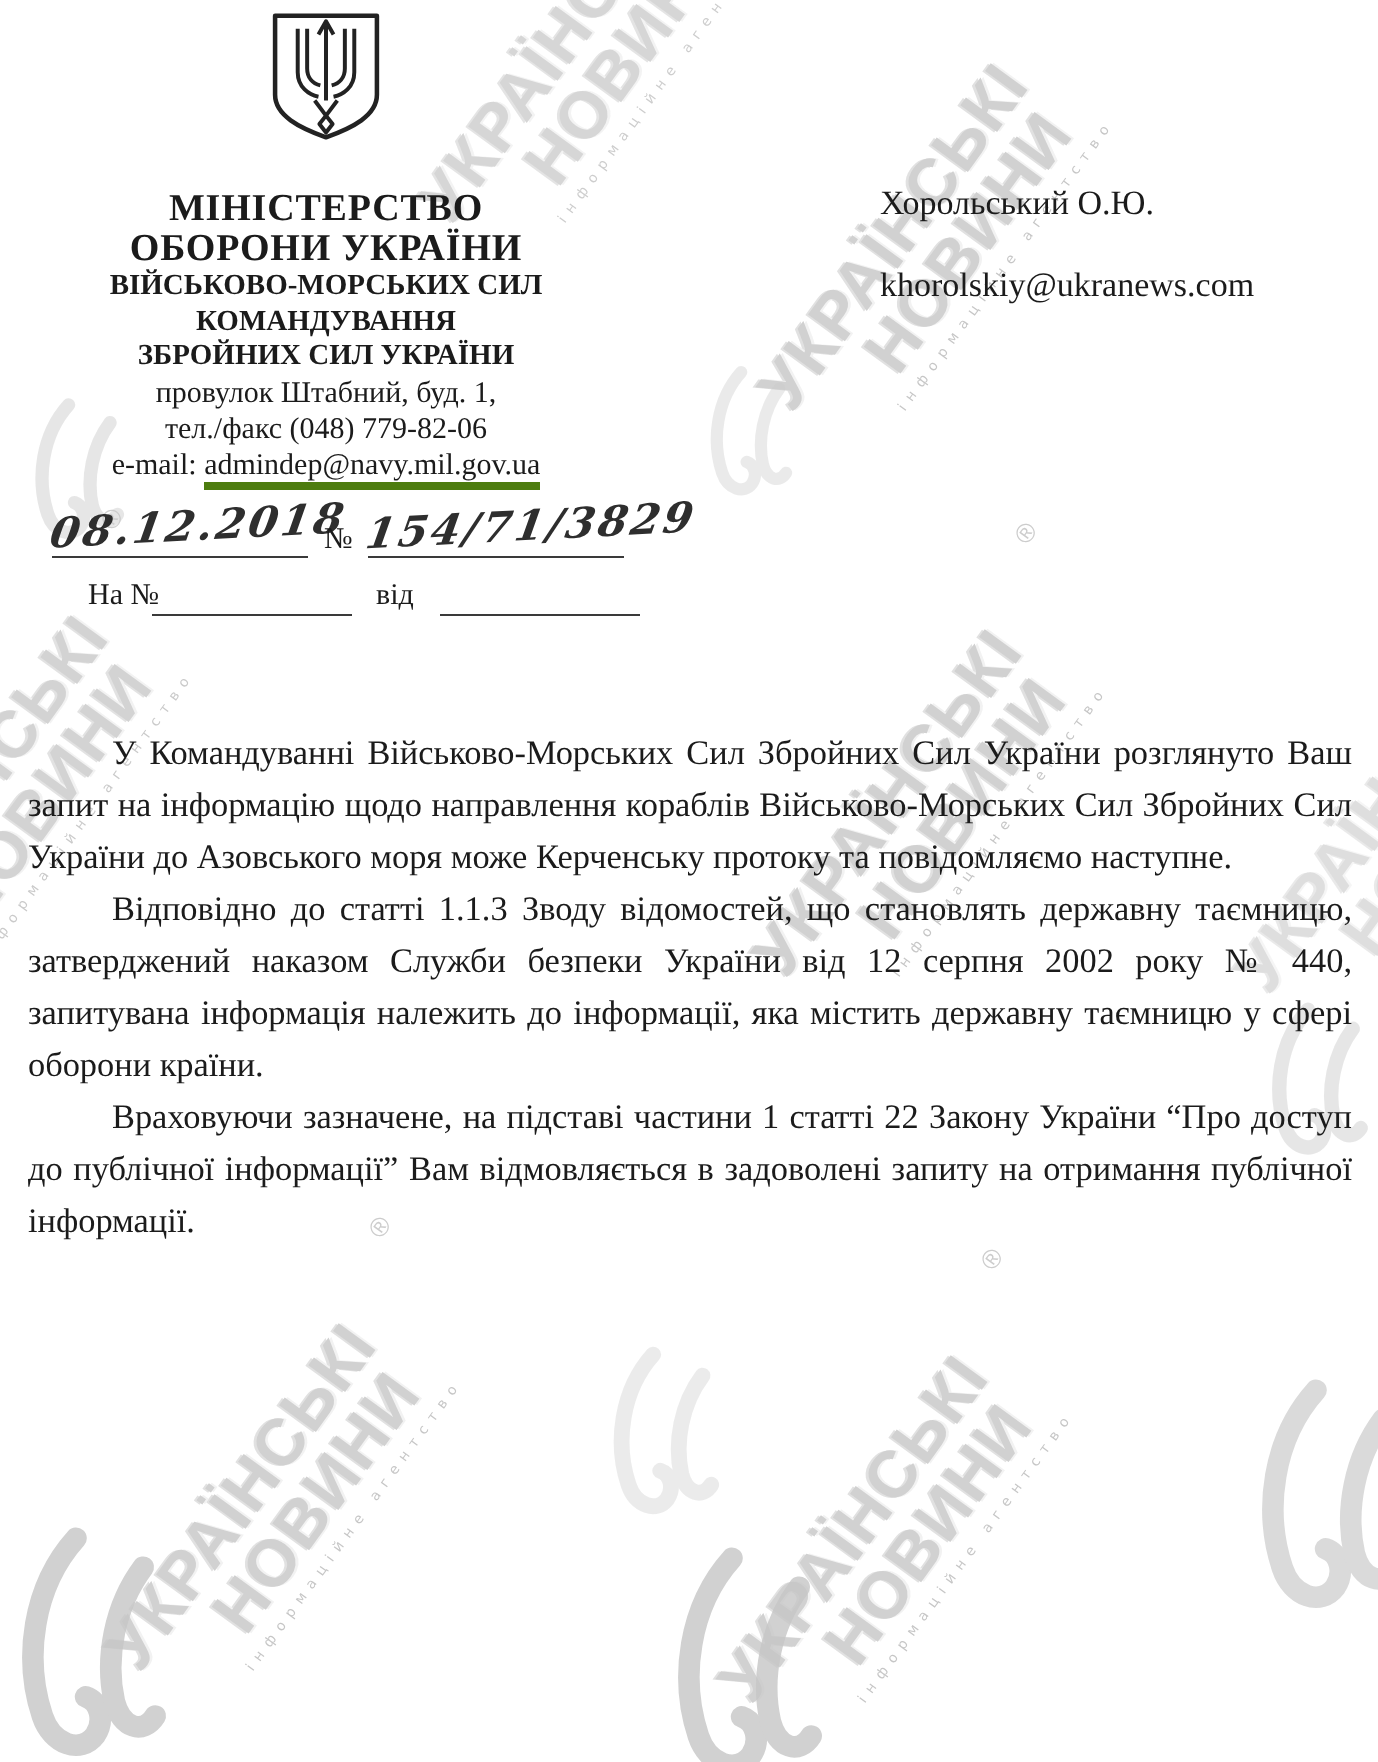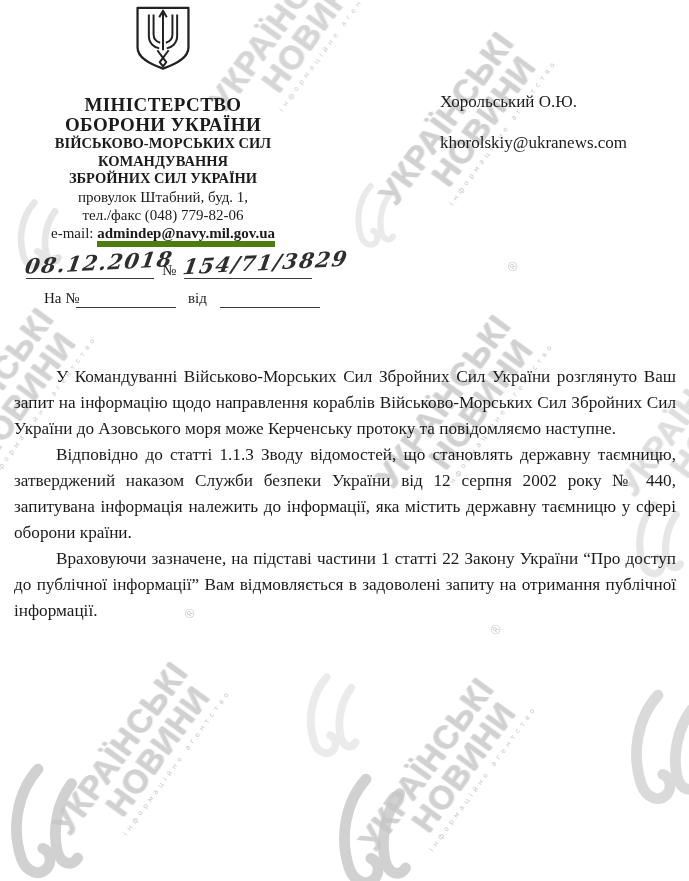--- a/index.html
+++ b/index.html
@@ -36,21 +36,21 @@
   
   .content{position:absolute;inset:0;z-index:1;}
   .letterhead{
     position:absolute;left:8px;top:5px;width:310px;text-align:center;
   }
   .emblem{display:block;margin:0 auto 24px auto;}
   .lh-ministry{font-weight:700;font-size:19px;line-height:20px;letter-spacing:.4px;}
   .lh-command{font-weight:700;font-size:14.5px;line-height:17.5px;}
   .lh-addr{font-size:15px;line-height:18px;}
   .lh-email{font-size:15px;line-height:18px;}
-  .lh-email .u{border-bottom:6px solid #4d7c0f;font-weight:bold;}
+  .lh-email .u{border-bottom:4px solid #4d7c0f;}
   .refblock{position:absolute;left:8px;top:250px;width:330px;font-size:15px;}
   .ref-row1{position:relative;height:36px;}
   .hand{
     font-family:"DejaVu Serif",serif;font-style:italic;font-weight:700;
     font-size:21px;color:#2e2e2e;letter-spacing:1.5px;
     display:inline-block;transform:skewX(-12deg) rotate(-3deg);
     white-space:nowrap;
   }
   .ref-line{display:inline-block;border-bottom:1.4px solid #3a3a3a;text-align:center;}
   .ref-date{position:absolute;left:18px;top:0;width:128px;height:28px;}

